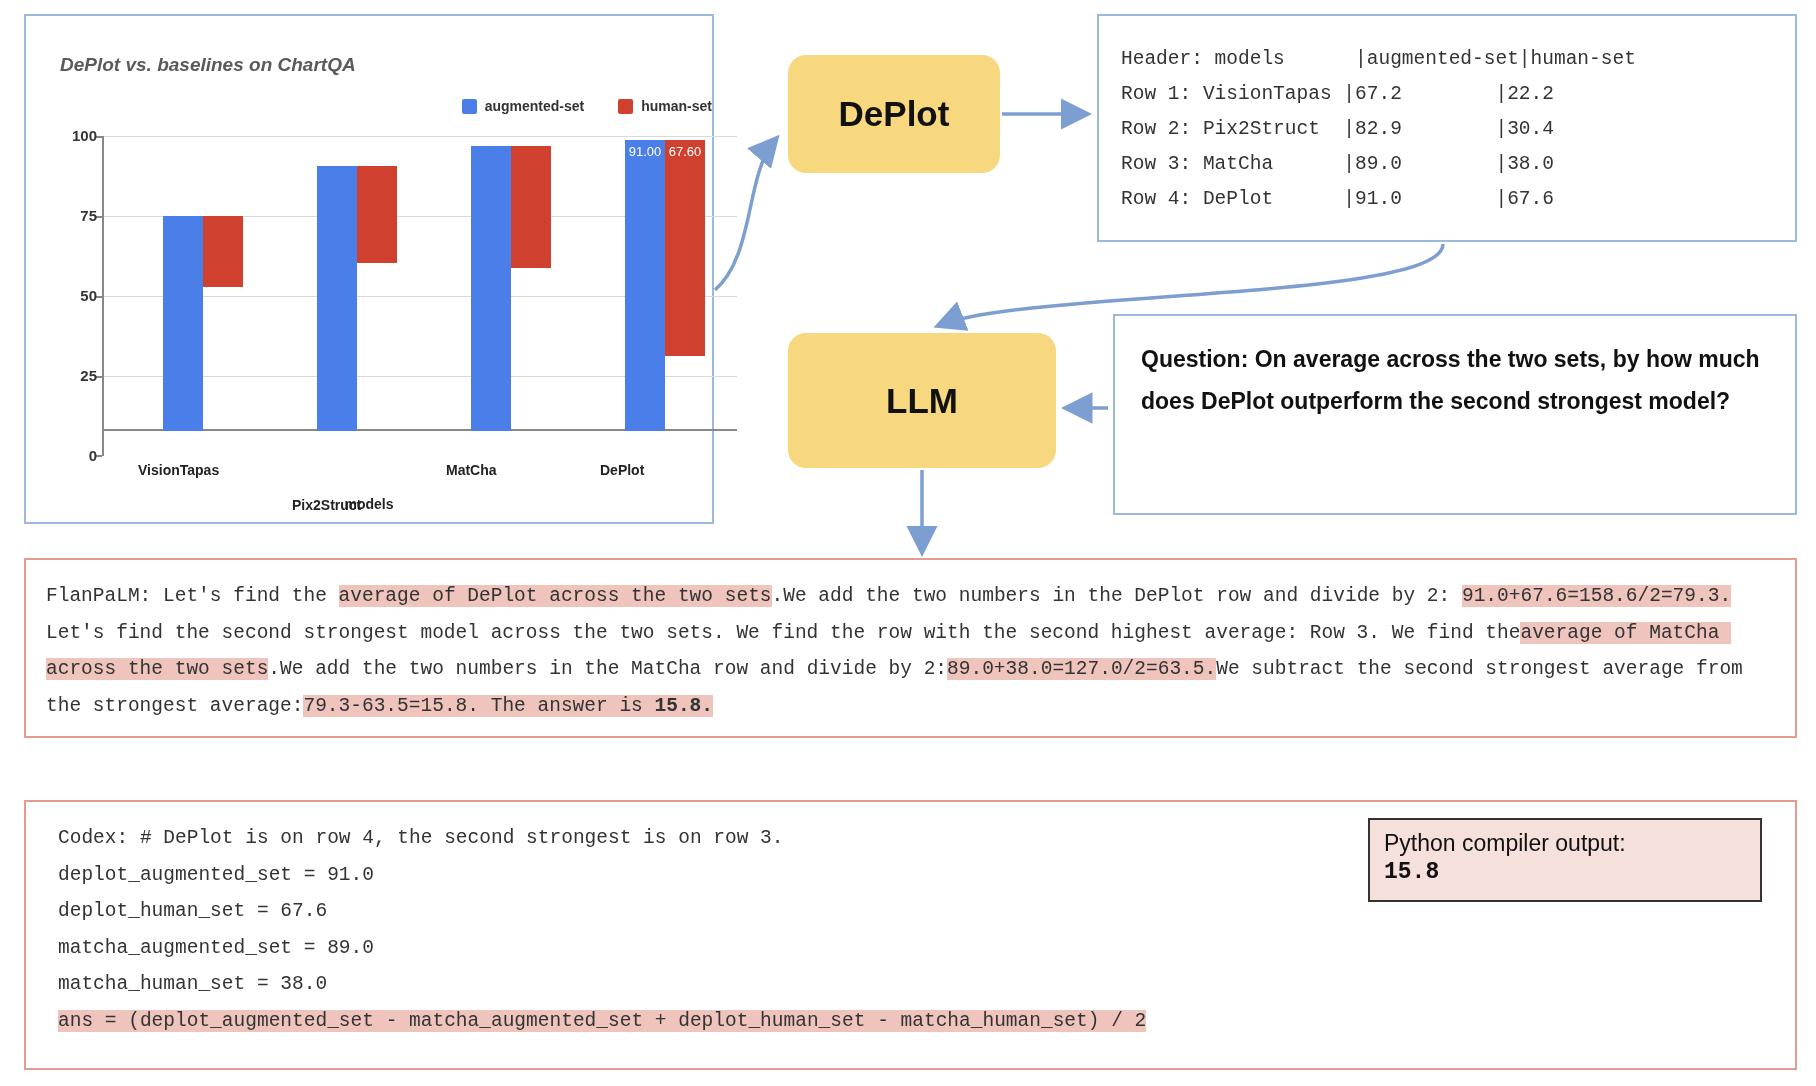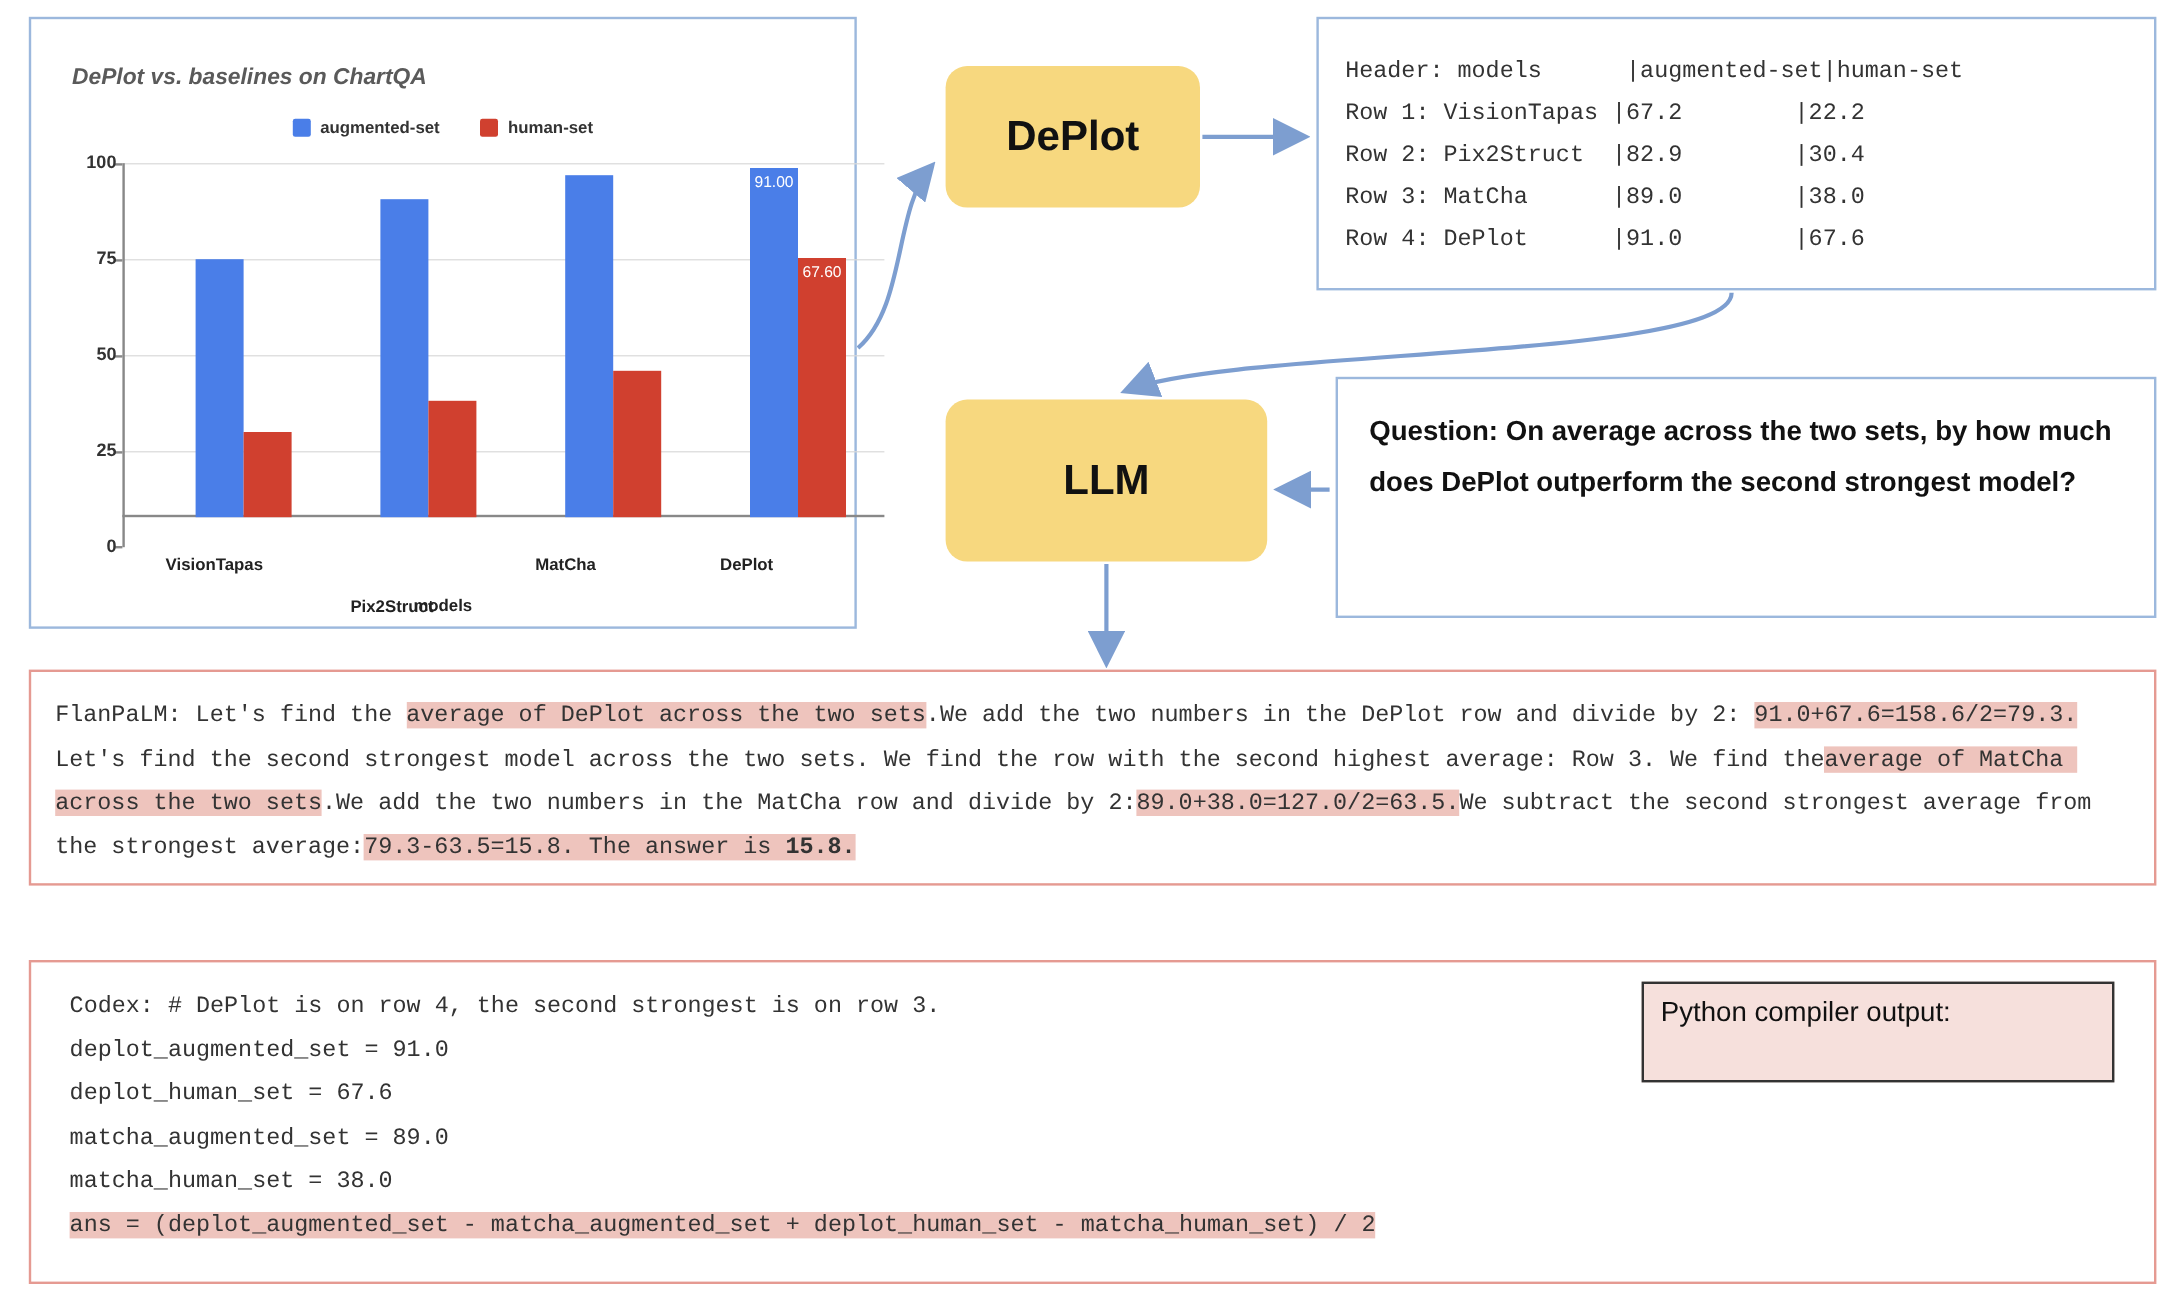--- a/index.html
+++ b/index.html
@@ -41,21 +41,21 @@
     font-style: italic;
     color: #5a5a5a;
     font-family: "Liberation Sans", sans-serif;
   }
   #chart-legend {
     position: absolute;
     left: 0;
     right: 0;
     top: 82px;
     display: flex;
-    justify-content: center;
+    justify-content: flex-end;
     gap: 34px;
     align-items: center;
   }
   .legend-item {
     display: flex;
     align-items: center;
     gap: 8px;
     font-size: 14px;
     font-weight: bold;
     color: #333;
@@ -110,21 +110,21 @@
     position: absolute;
     left: -7px;
     width: 7px;
     height: 2px;
     background: #888;
   }
   .bar-group {
     position: absolute;
     bottom: 0;
     display: flex;
-    align-items: flex-end;
+    align-items: flex-start;
     justify-content: center;
     gap: 0;
   }
   .bar {
     width: 40px;
     position: relative;
   }
   .bar-value {
     position: absolute;
     top: 4px;
@@ -393,15 +393,16 @@
   <div id="flanpalm-box" class="red-box">
     <div class="mono-text" id="flanpalm-text"><span>FlanPaLM: Let's find the </span><span class="hl">average of DePlot across the two sets</span><span>.We add the two numbers in the DePlot row and divide by 2: </span><span class="hl">91.0+67.6=158.6/2=79.3.</span><span> Let's find the second strongest model across the two sets. We find the row with the second highest average: Row 3. We find the</span><span class="hl">average of MatCha across the two sets</span><span>.We add the two numbers in the MatCha row and divide by 2:</span><span class="hl">89.0+38.0=127.0/2=63.5.</span><span>We subtract the second strongest average from the strongest average:</span><span class="hl">79.3-63.5=15.8. The answer is </span><span class="hl-b">15.8.</span></div>
   </div>
 
   <div id="codex-box" class="red-box">
     <div class="mono-text" id="codex-text"><div><span>Codex: # DePlot is on row 4, the second strongest is on row 3.</span></div><div><span>deplot_augmented_set = 91.0</span></div><div><span>deplot_human_set = 67.6</span></div><div><span>matcha_augmented_set = 89.0</span></div><div><span>matcha_human_set = 38.0</span></div><div><span class="hl">ans = (deplot_augmented_set - matcha_augmented_set + deplot_human_set - matcha_human_set) / 2</span></div></div>
   </div>
 
   <div id="compiler-box">
     <div class="cline1">Python compiler output:</div>
+    <div class="cline2">15.8</div>
   </div>
 
 </div>
 
 </body></html>

